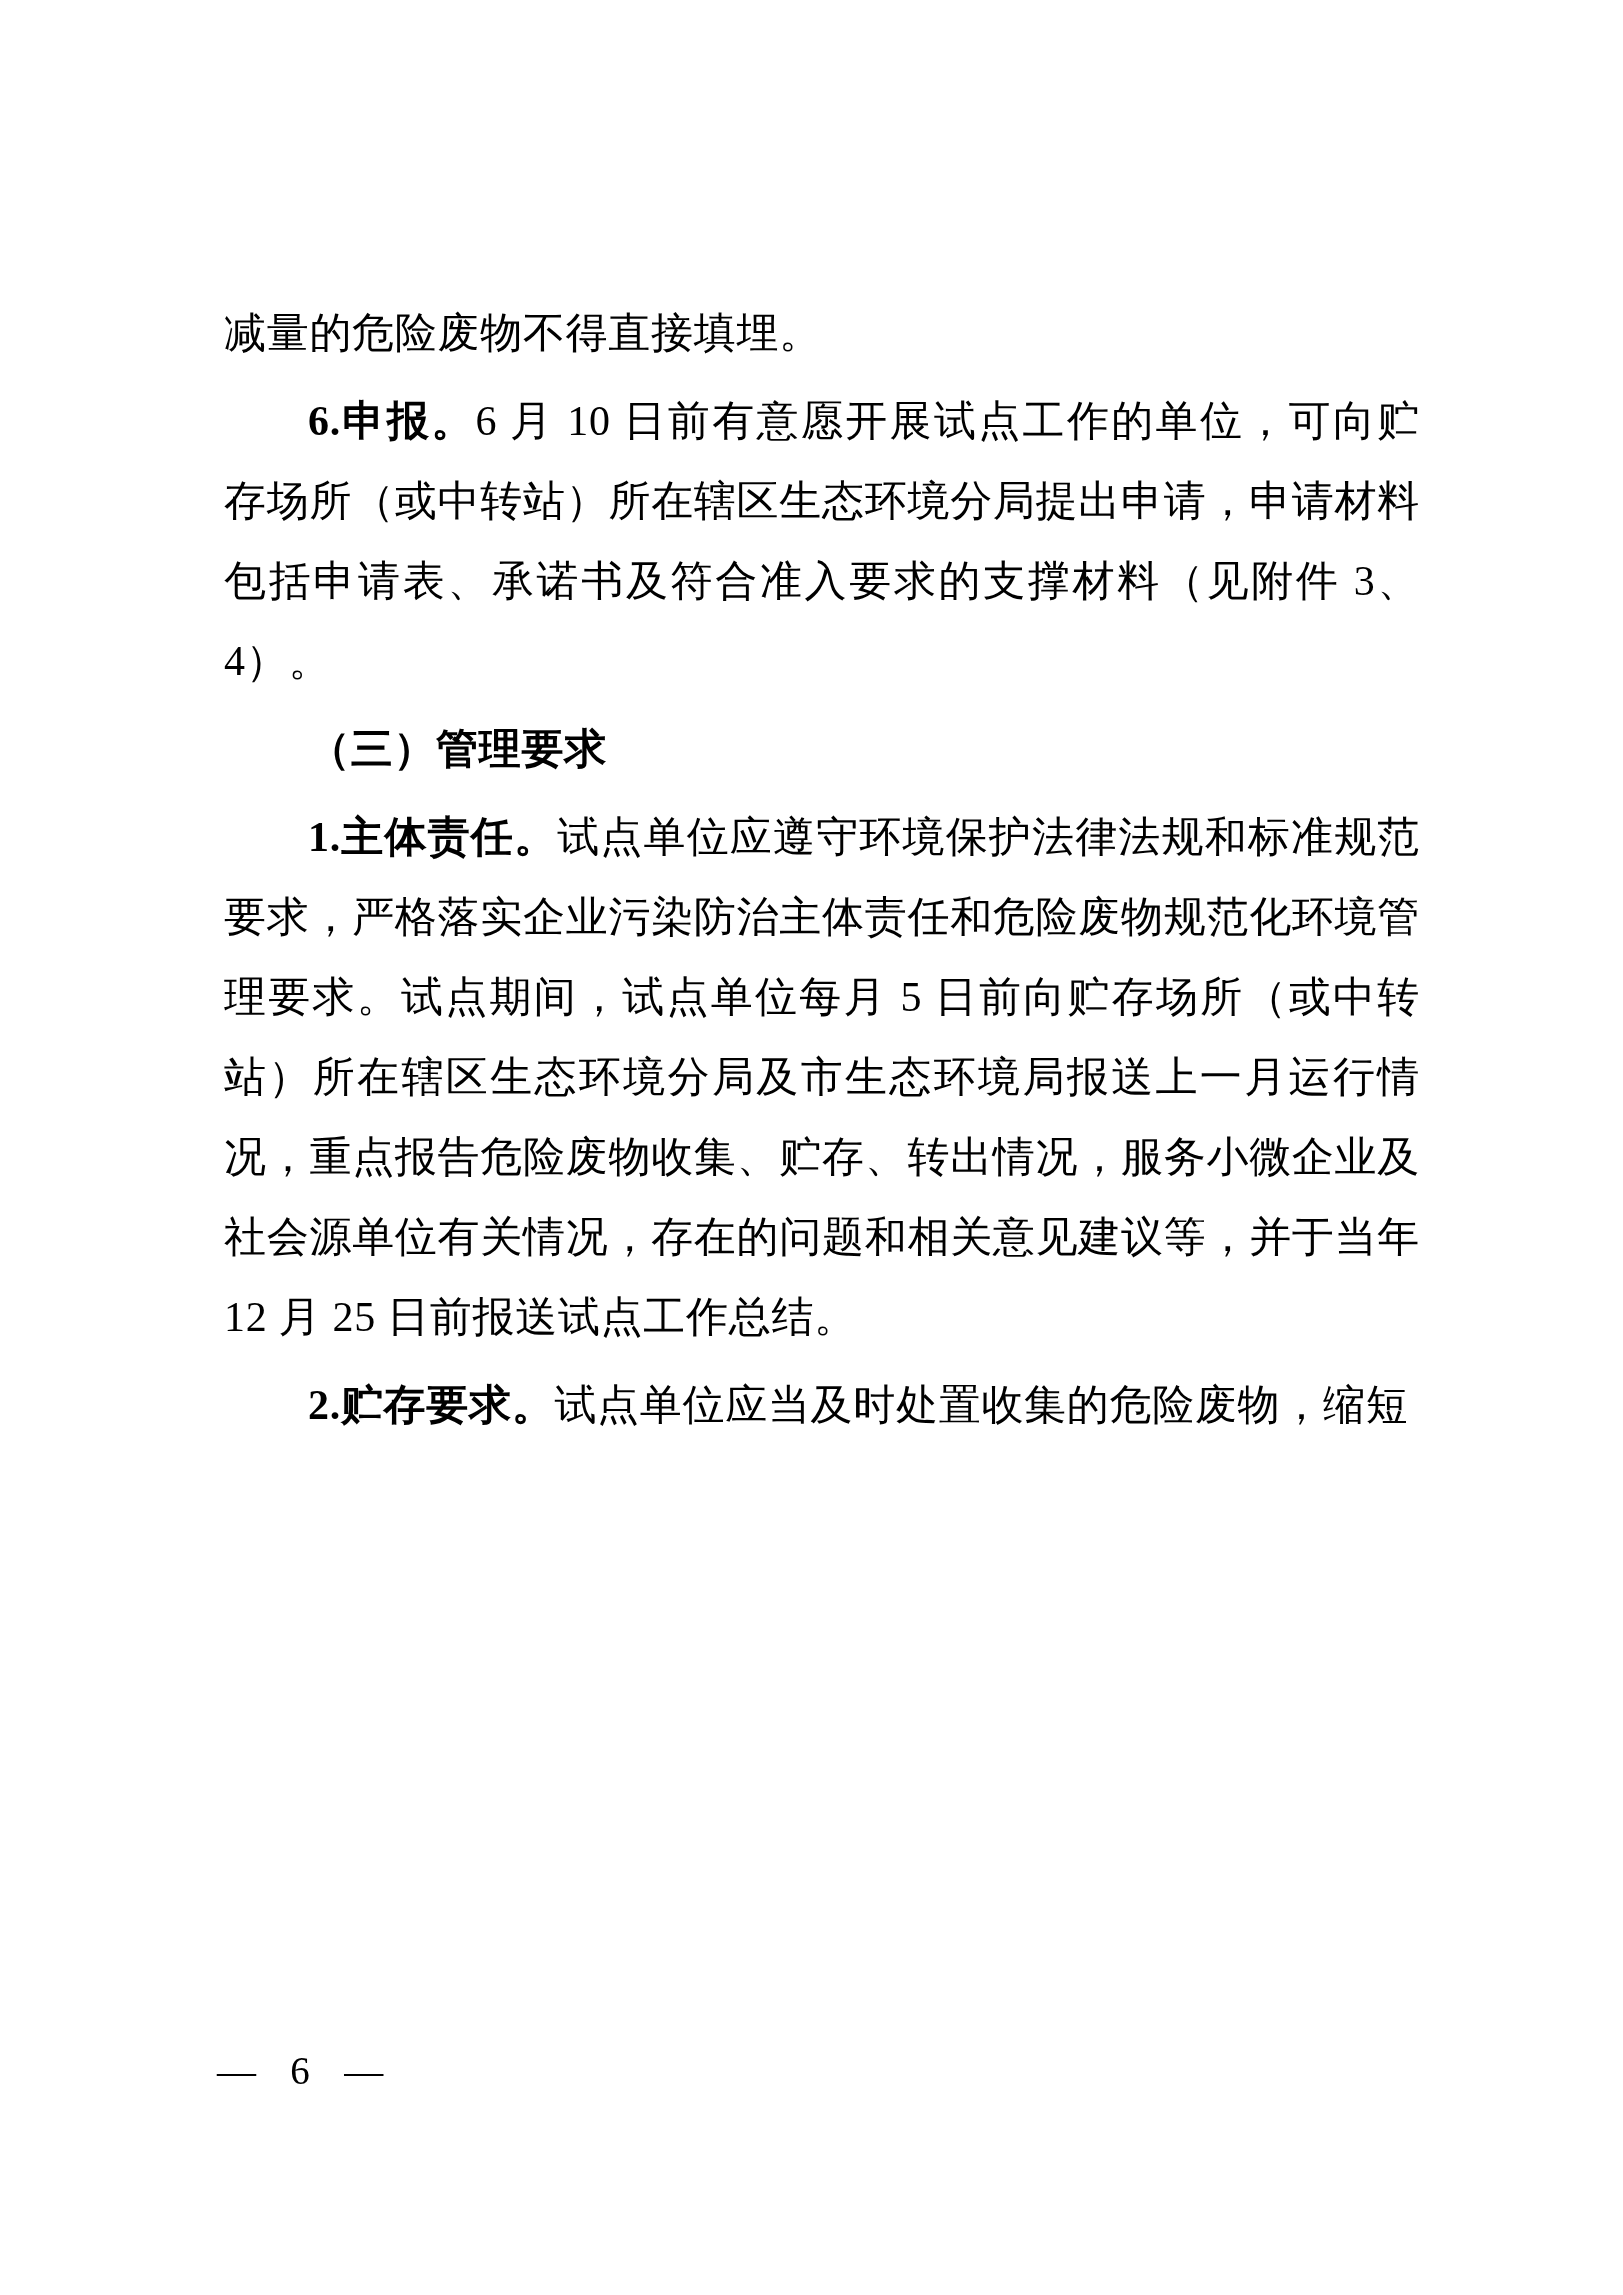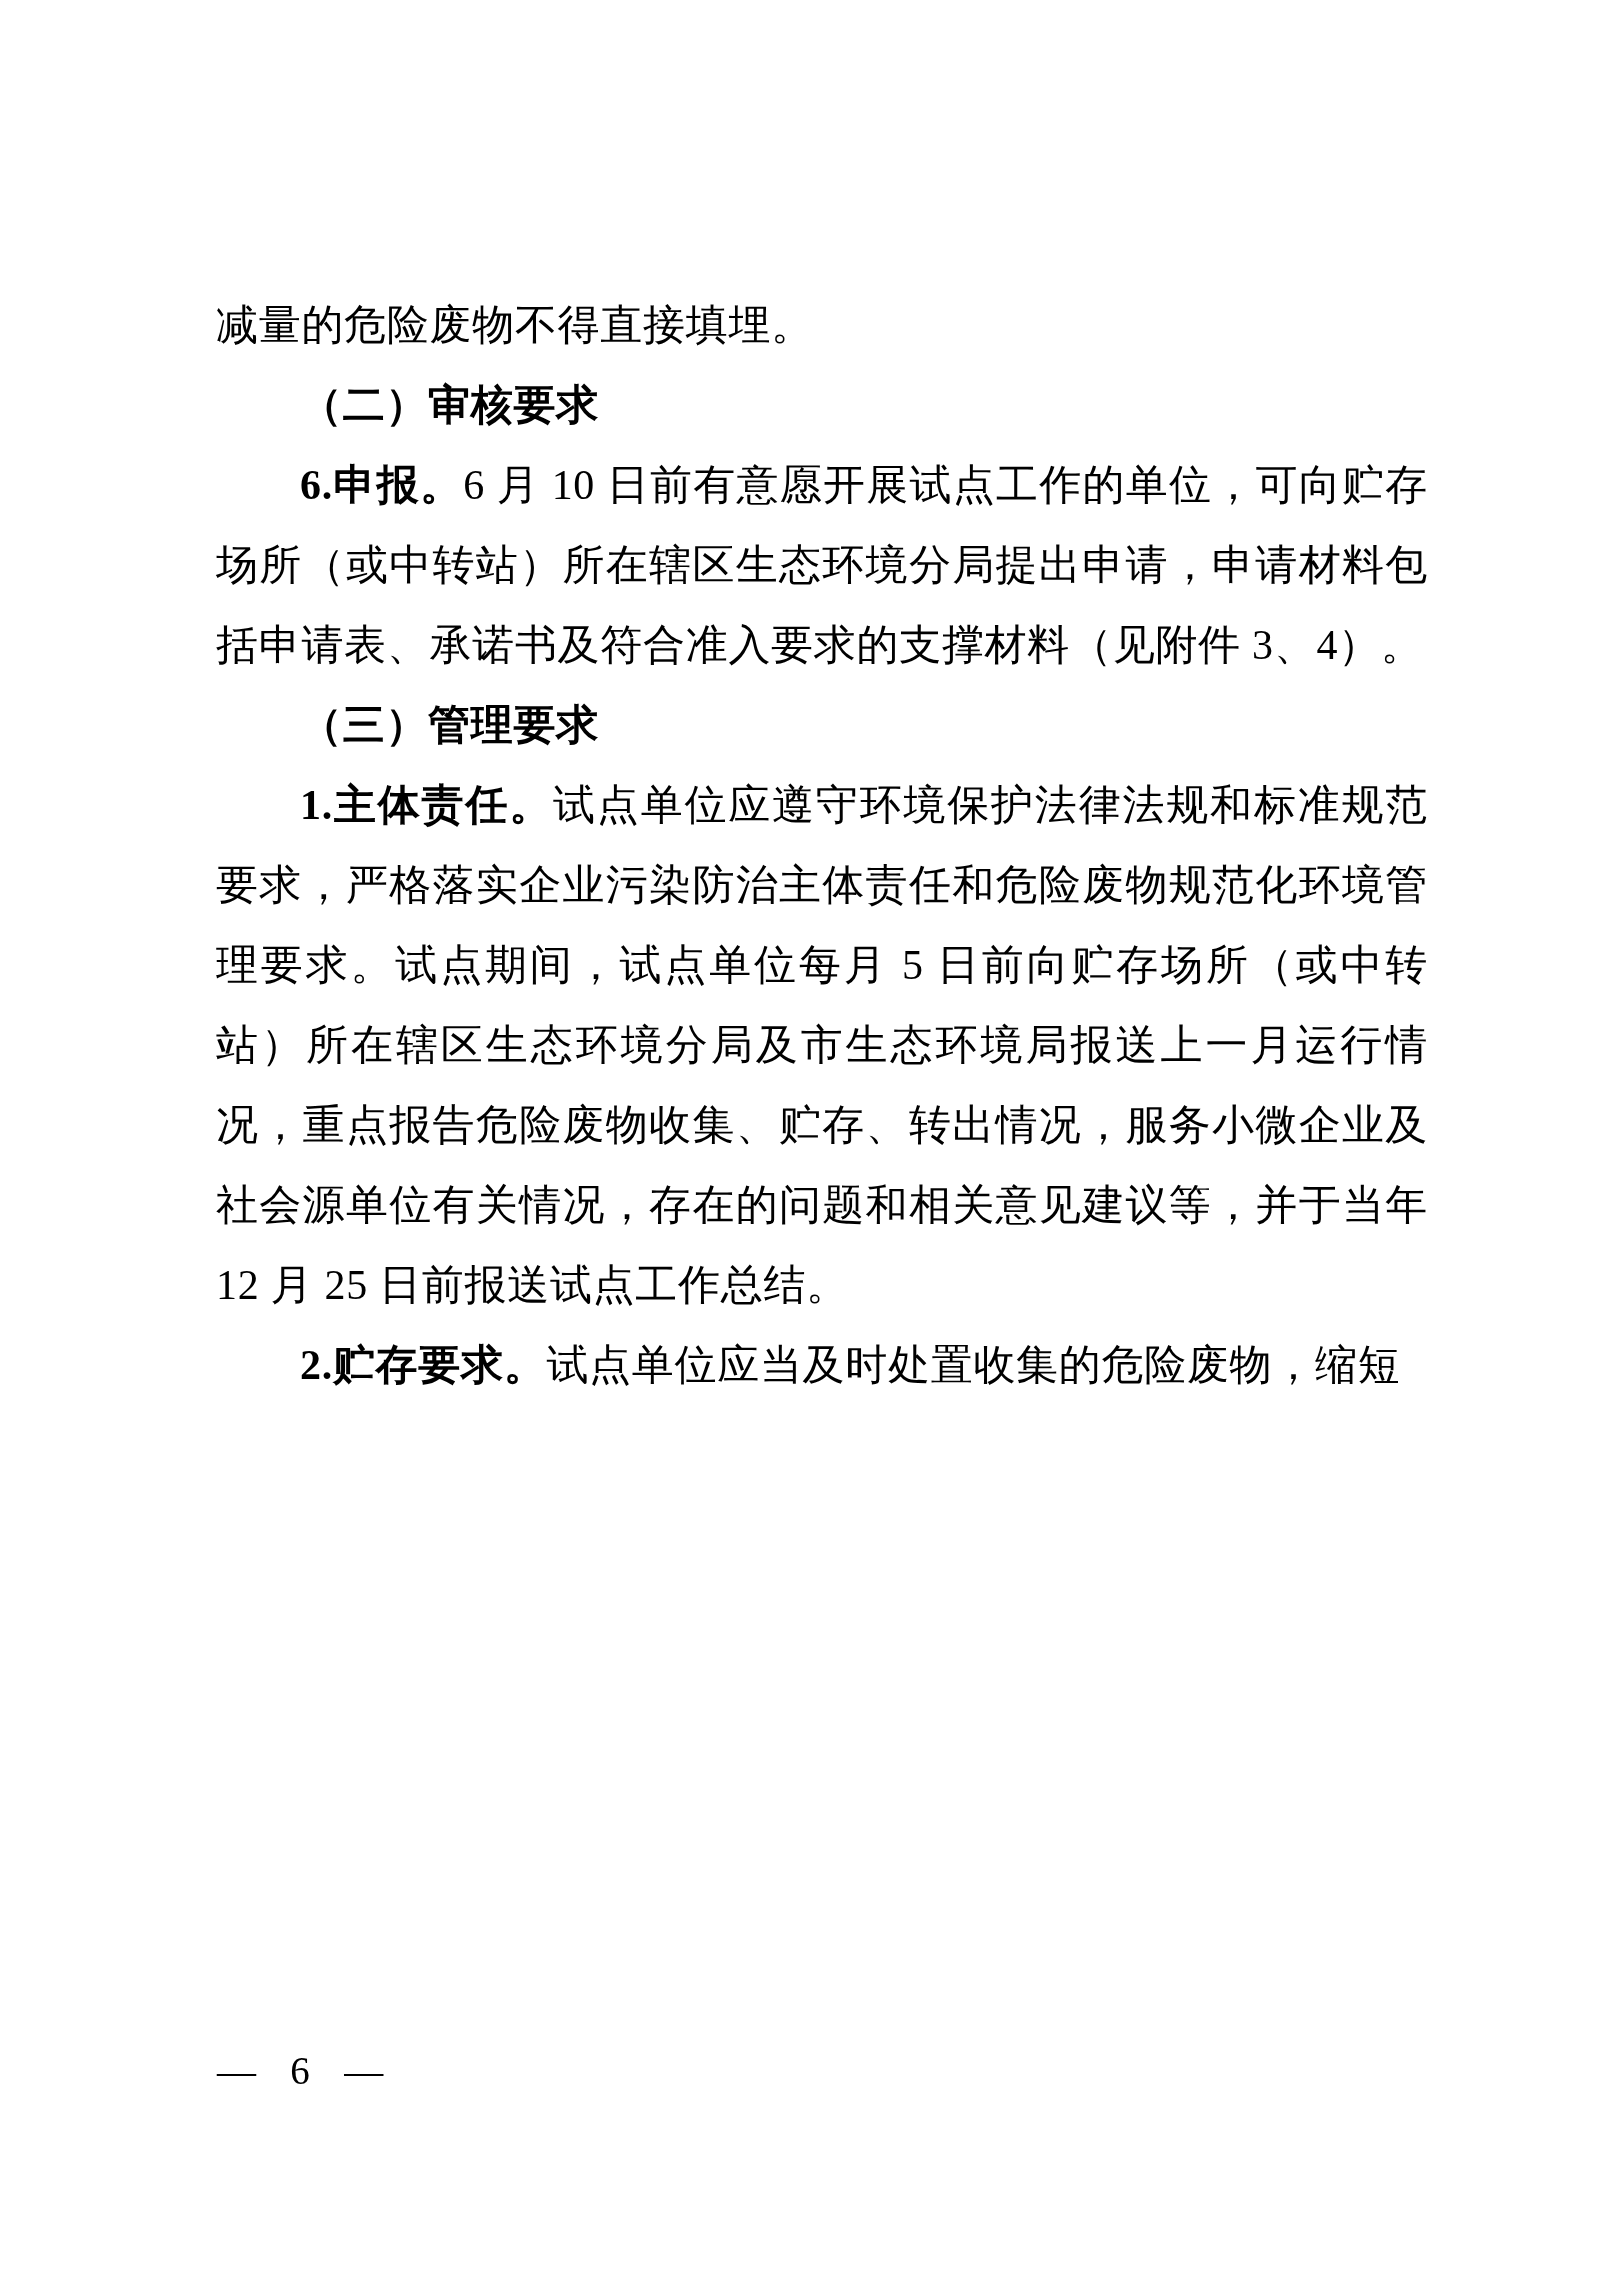--- a/index.html
+++ b/index.html
@@ -25,21 +25,21 @@
     left: 216px;
     top: 285px;
     width: 1212px;
     font-size: 42px;
     line-height: 80px;
     text-align: justify;
     text-justify: inter-ideograph;
     letter-spacing: 0.7px;
   }
   .content p {
-    margin: 0;
+    margin: 8px;
     padding: 0;
   }
   .content p.indent {
     text-indent: 2em;
   }
   .content p.heading {
     font-weight: bold;
   }
   .bold {
     font-weight: bold;
@@ -54,21 +54,20 @@
     word-spacing: 22px;
     color: #000000;
   }
 </style>
 </head>
 <body>
 
 <div class="page">
   <div class="content" id="content">
       <p class="body"><span>减量的危险废物不得直接填埋。</span></p>
-      <p class="heading indent"><span class="bold">（二）审核要求</span></p>
       <p class="body indent"><span class="bold">6.申报。</span><span>6 月 10 日前有意愿开展试点工作的单位，可向贮存场所（或中转站）所在辖区生态环境分局提出申请，申请材料包括申请表、承诺书及符合准入要求的支撑材料（见附件 3、4）。</span></p>
       <p class="heading indent"><span class="bold">（三）管理要求</span></p>
       <p class="body indent"><span class="bold">1.主体责任。</span><span>试点单位应遵守环境保护法律法规和标准规范要求，严格落实企业污染防治主体责任和危险废物规范化环境管理要求。试点期间，试点单位每月 5 日前向贮存场所（或中转站）所在辖区生态环境分局及市生态环境局报送上一月运行情况，重点报告危险废物收集、贮存、转出情况，服务小微企业及社会源单位有关情况，存在的问题和相关意见建议等，并于当年 12 月 25 日前报送试点工作总结。</span></p>
       <p class="body indent"><span class="bold">2.贮存要求。</span><span>试点单位应当及时处置收集的危险废物，缩短</span></p>
     </div>
   <div class="footer">— 6 —</div>
 </div>
 
 
 </body></html>

